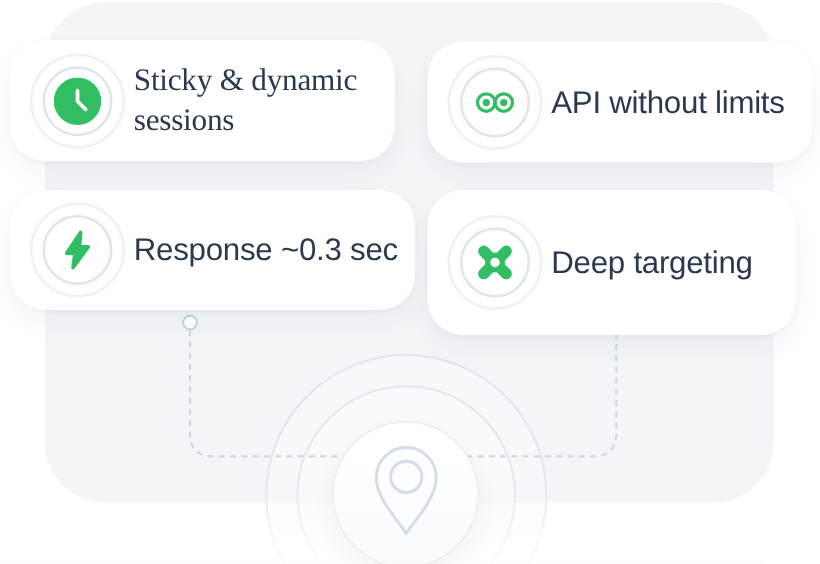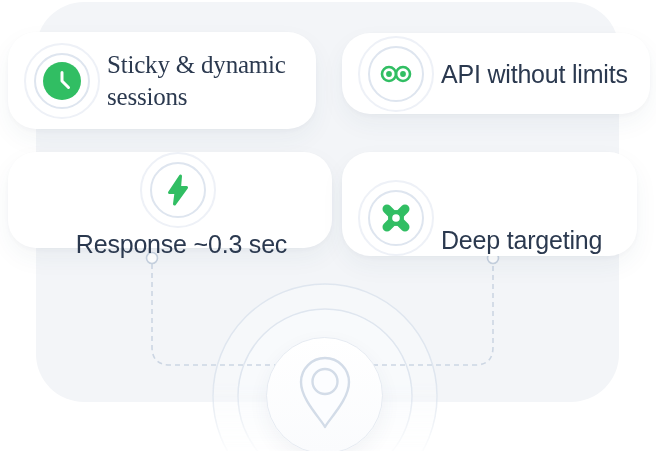--- a/index.html
+++ b/index.html
@@ -12,23 +12,23 @@
     position:absolute;left:36px;top:2px;width:583px;height:400px;
     background:#f3f5f8;border-radius:48px;
   }
   .card{
     position:absolute;background:#ffffff;border-radius:28px;
     box-shadow:0 10px 24px rgba(49,70,104,0.05),0 2px 4px rgba(49,70,104,0.03);
     display:flex;align-items:center;box-sizing:border-box;padding-left:16px;
     z-index:4;
   }
   #card-1{left:8px;  top:32px; width:308px;height:97px;}
-  #card-2{left:342px;top:33px; width:308px;height:81px;}
-  #card-3{left:8px;  top:152px;width:324px;height:96px;flex-direction:column;}
-  #card-4{left:342px;top:152px;width:295px;height:104px;align-items:flex-end;}
+  #card-2{left:342px;top:33px; width:308px;height:97px;}
+  #card-3{left:8px;  top:152px;width:324px;height:96px;}
+  #card-4{left:342px;top:152px;width:295px;height:116px;}
   .icon-rings{
     width:76px;height:76px;border-radius:50%;
     border:2px solid #eef1f7;box-sizing:border-box;flex:none;
     display:flex;align-items:center;justify-content:center;
   }
   .icon-inner{
     width:56px;height:56px;border-radius:50%;
     border:2px solid #dee5ef;box-sizing:border-box;background:#fff;
     display:flex;align-items:center;justify-content:center;
   }

